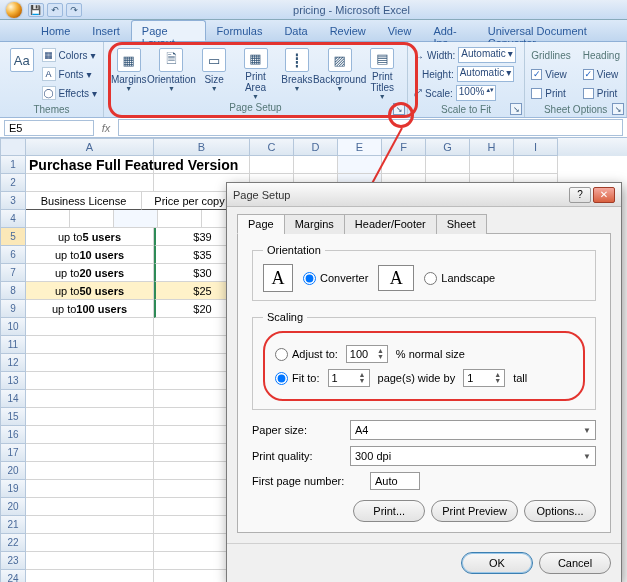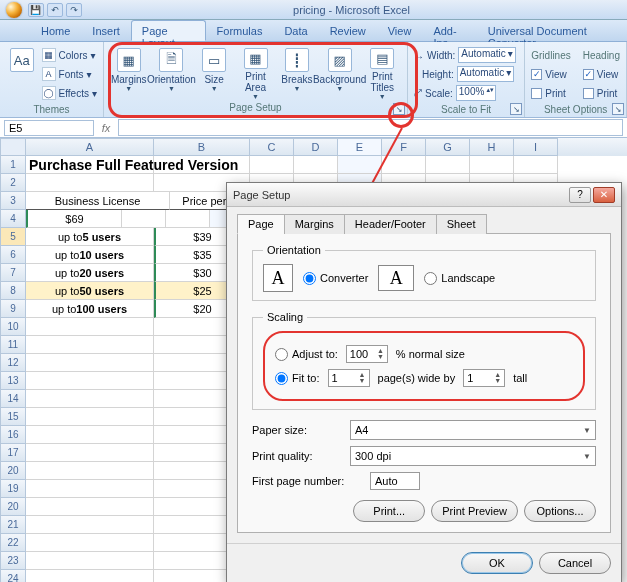--- a/index.html
+++ b/index.html
@@ -263,33 +263,32 @@
         <div class="c" style="width: 44px;"></div>
         <div class="c" style="width: 44px;"></div>
         <div class="c colE" style="width: 44px;"></div>
         <div class="c" style="width: 44px;"></div>
         <div class="c" style="width: 44px;"></div>
         <div class="c" style="width: 44px;"></div>
         <div class="c" style="width: 44px;"></div>
       </div>
       <div class="r">
         <div class="rh">3</div>
-        <div class="c center" style="width: 144px; border-bottom: 1px solid rgb(85, 85, 85);">Business License</div>
+        <div class="c center" style="width: 116px; border-bottom: 1px solid rgb(85, 85, 85);">Business License</div>
         <div class="c center" style="width: 96px; border-bottom: 1px solid rgb(85, 85, 85);">Price per copy</div>
         <div class="c" style="width: 44px;"></div>
         <div class="c" style="width: 44px;"></div>
         <div class="c colE" style="width: 44px;"></div>
         <div class="c" style="width: 44px;"></div>
         <div class="c" style="width: 44px;"></div>
         <div class="c" style="width: 44px;"></div>
         <div class="c" style="width: 44px;"></div>
       </div>
       <div class="r">
         <div class="rh">4</div>
-        <div class="c center" style="width: 96px; border-left: 2px solid rgb(46, 139, 87);">$69</div>
         <div class="c" style="width: 44px;"></div>
         <div class="c" style="width: 44px;"></div>
         <div class="c colE" style="width: 44px;"></div>
         <div class="c" style="width: 44px;"></div>
         <div class="c" style="width: 44px;"></div>
         <div class="c" style="width: 44px;"></div>
         <div class="c" style="width: 44px;"></div>
       </div>
       <div class="r hl5">
         <div class="rh" style="background: rgb(251, 232, 184);">5</div>

